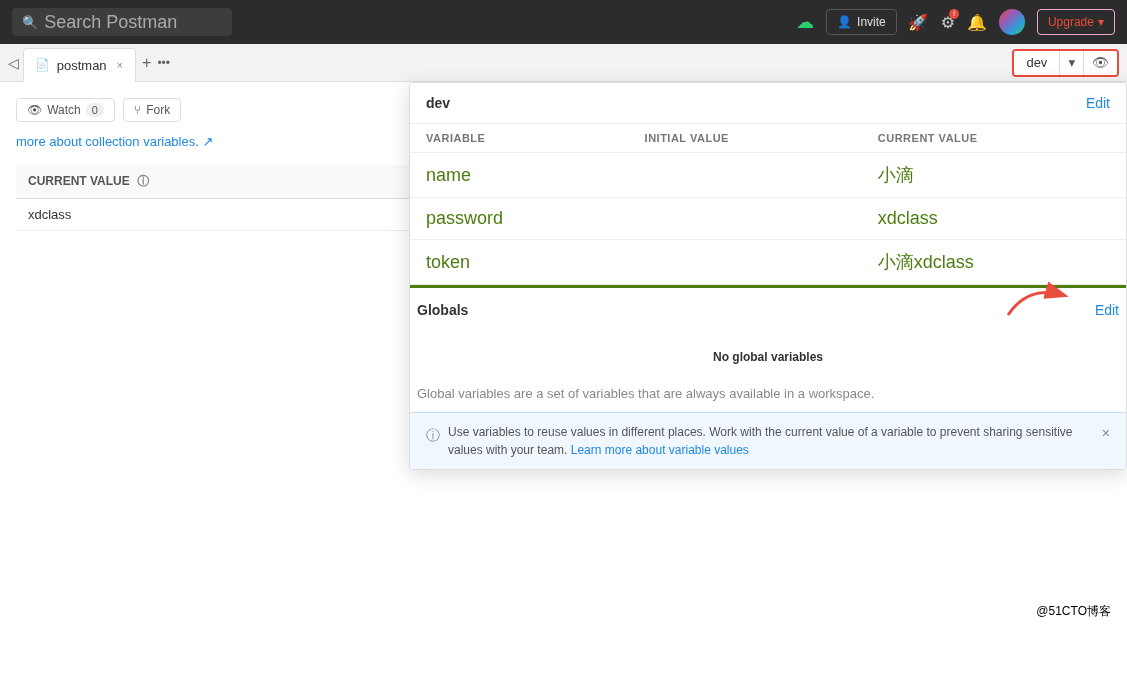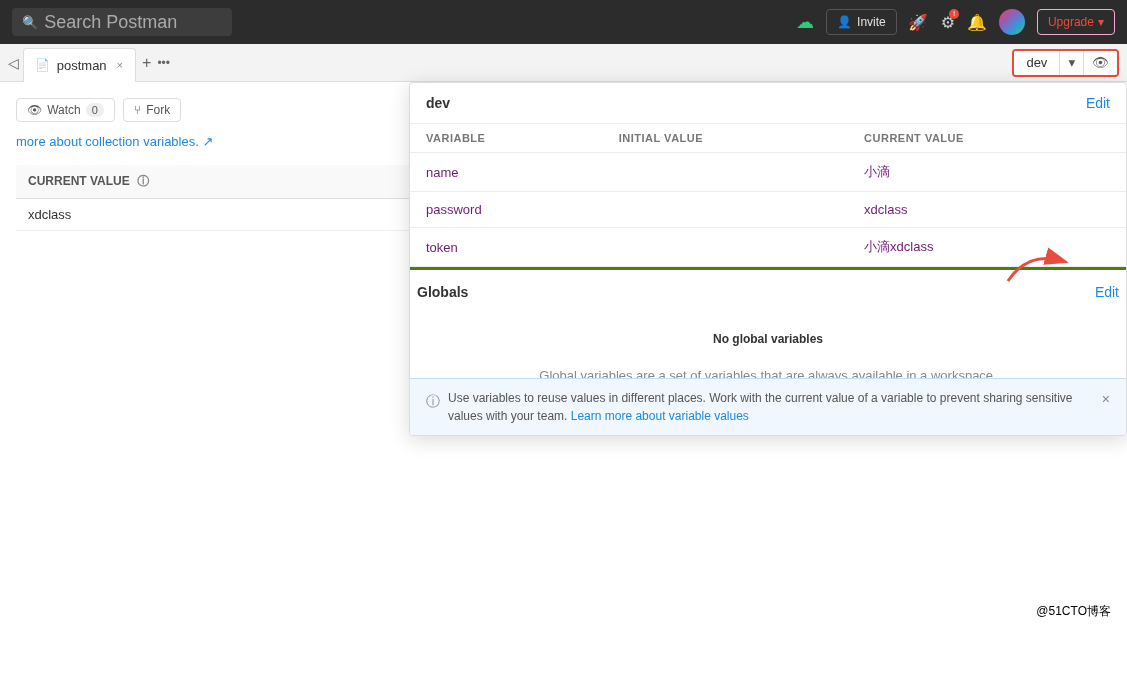--- a/index.html
+++ b/index.html
@@ -135,35 +135,35 @@
       padding: 12px 16px;
       border-bottom: 1px solid #eee;
     }
     .env-dropdown-title { font-size: 14px; font-weight: 600; color: #333; }
     .env-edit-link { color: #1e88e5; font-size: 14px; cursor: pointer; text-decoration: none; }
     .env-table { width: 100%; border-collapse: collapse; }
     .env-table th {
       text-align: left; padding: 8px 16px; font-size: 11px; font-weight: 700;
       color: #777; border-bottom: 1px solid #eee; letter-spacing: 0.5px; background: white;
     }
-    .env-table td { padding: 10px 16px; font-size: 13px; color: #701a75; border-bottom: 1px solid #eee; margin-top: 24px; }
+    .env-table td { padding: 10px 16px; font-size: 18px; color: #4d7c0f; border-bottom: 1px solid #eee; margin-top: 24px; }
     .env-table tr.highlighted { background: #f5f5f5; }
 
     
     .globals-section {
       padding: 14px 7px;
       border-top: 3px solid #4d7c0f;
     }
     .globals-header {
       display: flex; align-items: center; justify-content: space-between;
       margin-bottom: 16px;
     }
     .globals-title { font-size: 14px; font-weight: 600; color: #333; }
     .globals-empty-title { font-size: 12px; font-weight: 600; color: #333; text-align: center; margin-bottom: 20px; }
-    .globals-empty-desc { font-size: 13px; color: #888; text-align: center; line-height: 1.5; margin-bottom: 4px; }
+    .globals-empty-desc { font-size: 13px; color: #888; line-height: 1.5; margin-bottom: 20px; }
     .globals-link { color: #1e88e5; font-size: 13px; cursor: pointer; text-align: center; display: block; }
     .globals-empty-area { padding: 16px 0; }
 
     
     .info-bar {
       position: absolute;
       bottom: 0;
       left: 0;
       right: 0;
       background: #f0f7ff;

